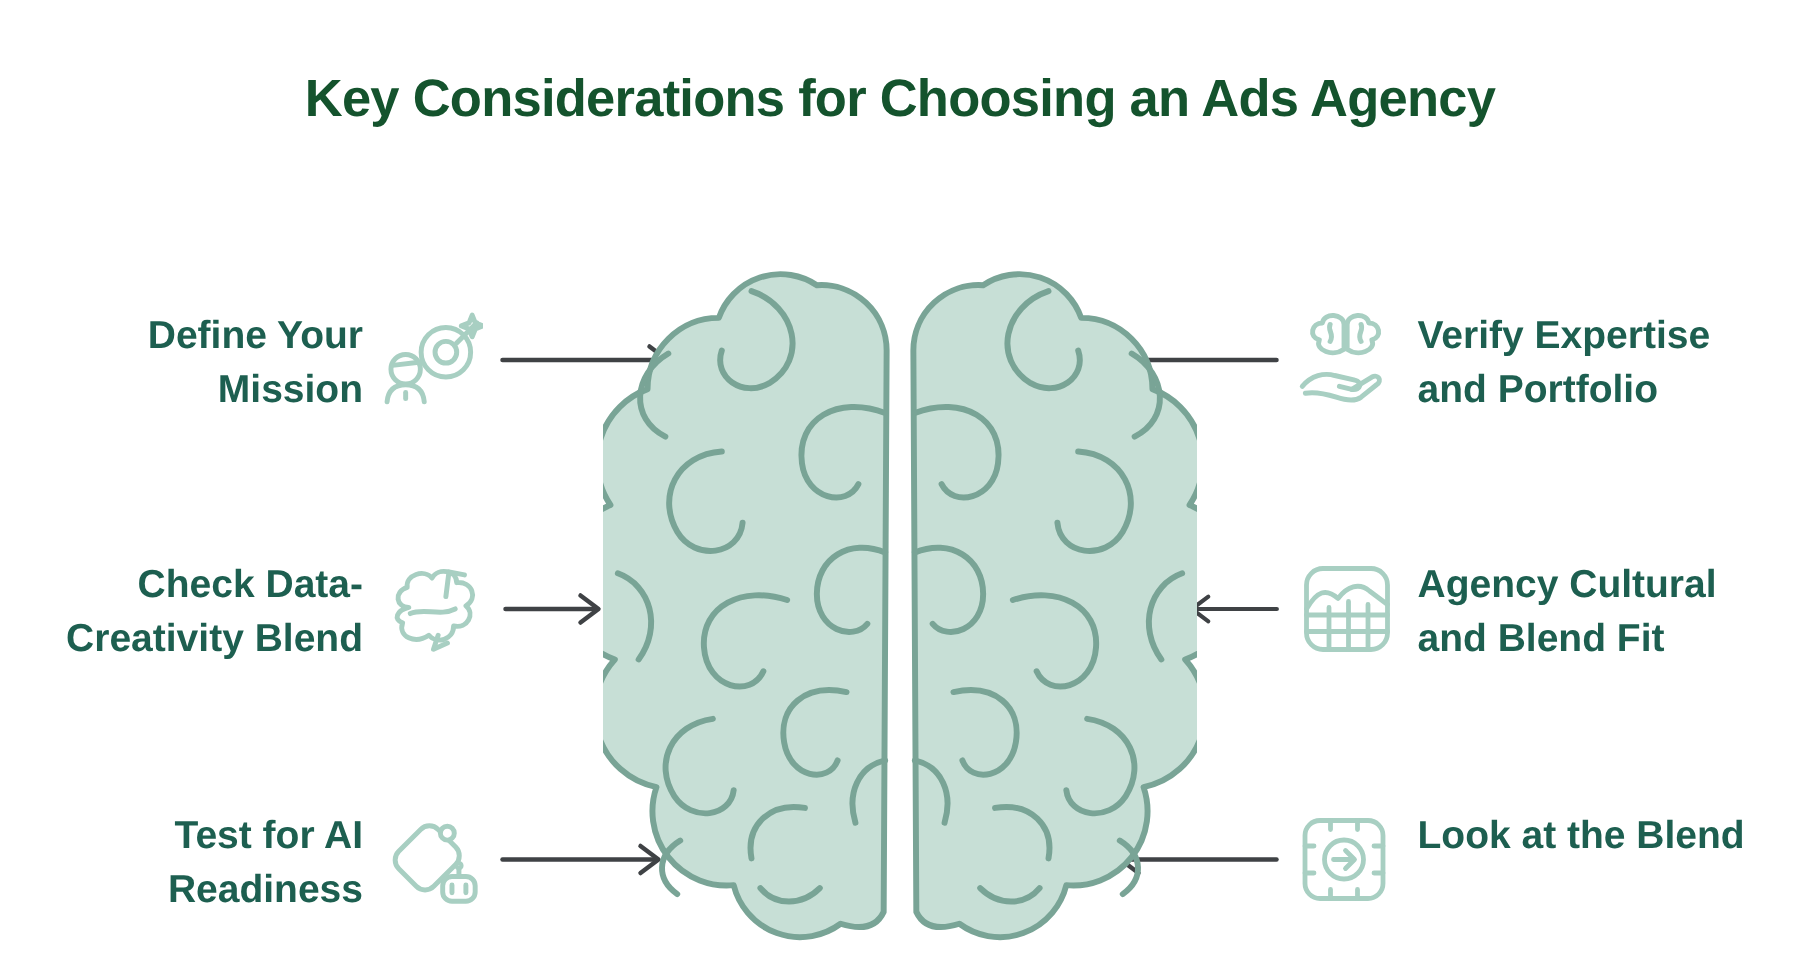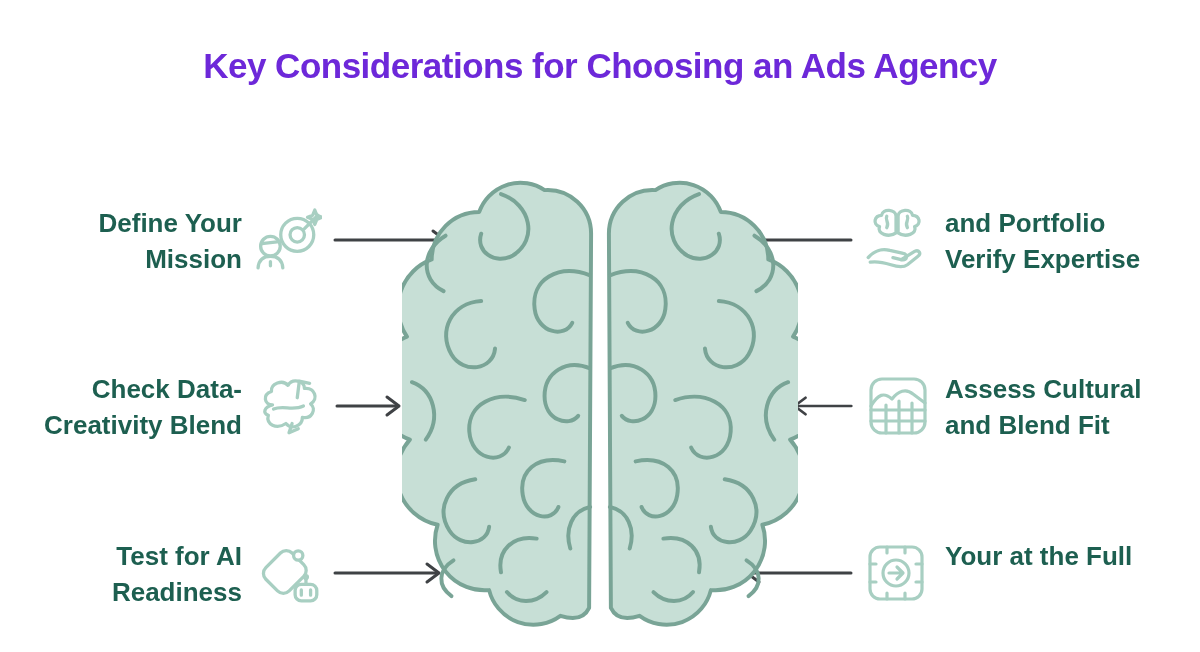--- a/index.html
+++ b/index.html
@@ -8,21 +8,21 @@
     background: #ffffff;
     font-family: "Liberation Sans", sans-serif;
     overflow: hidden;
   }
   .stage { position: relative; width: 1200px; height: 652px; background: #ffffff; }
 
   .title {
     position: absolute; top: 46px; left: 0; width: 1200px;
     text-align: center;
     font-size: 35px; font-weight: bold; letter-spacing: -0.5px;
-    color: #6d28d9;
+    color: #14532d;
   }
 
   .label {
     position: absolute;
     font-size: 26px; font-weight: bold; line-height: 36px;
     color: #1d5f50;
     white-space: nowrap;
   }
   .label.left  { text-align: right; width: 250px; }
   .label.right { text-align: left;  width: 250px; }
@@ -117,40 +117,40 @@
     <svg width="66" height="66" viewBox="0 0 64 64" fill="none" stroke="#a8cfc2" stroke-width="3.2" stroke-linecap="round" stroke-linejoin="round">
       <path d="M33 10 C33 3 20 2 19 9 C12 9 10 18 17 20 C14 27 26 31 33 26 Z"></path>
       <path d="M35 10 C35 3 48 2 49 9 C56 9 58 18 51 20 C54 27 42 31 35 26 Z"></path>
       <path d="M24 10 C22 14 27 16 24 21"></path>
       <path d="M44 10 C46 14 41 16 44 21"></path>
       <path d="M6 50 C12 43 20 41 27 43 L40 46 C45 47 44 53 38 52 L30 50"></path>
       <path d="M38 52 L51 44 C55 42 58 46 54 49 L44 57 C40 60 34 59 28 57 C20 54.5 14 53.5 8 54.5"></path>
     </svg>
   </div>
   <div class="label right" style="left:945px; top:205px;">
+    <div>Verify Expertise</div>
     <div>and Portfolio</div>
-    <div>Verify Expertise</div>
   </div>
 
   <div class="arrow flip" style="left:790px; top:393px;">
     <svg width="64" height="26" viewBox="0 0 70 26" fill="none" stroke="#3f4245" stroke-width="3" stroke-linecap="round" stroke-linejoin="round">
       <line x1="3" y1="13" x2="64" y2="13"></line>
         <polyline points="53,4 65,13 53,22"></polyline>
     </svg>
   </div>
   <div class="icon" style="left:866px; top:374px;">
     <svg width="64" height="64" viewBox="0 0 64 64" fill="none" stroke="#a8cfc2" stroke-width="3.2" stroke-linecap="round" stroke-linejoin="round">
       <rect x="5" y="5" width="54" height="54" rx="11"></rect>
       <path d="M20 31 V59 M33 27 V59 M46 29 V59"></path>
       <path d="M5 36 H59 M5 47 H59"></path>
       <path d="M5 32 C12 20 18 18 26 25 C32 17 40 14 47 20 C51 23 55 26 59 29"></path>
     </svg>
   </div>
   <div class="label right" style="left:945px; top:371px;">
-    <div>Assess Cultural</div>
+    <div>Agency Cultural</div>
     <div>and Blend Fit</div>
   </div>
 
   <div class="arrow flip" style="left:742px; top:560px;">
     <svg width="112" height="26" viewBox="0 0 112 26" fill="none" stroke="#3f4245" stroke-width="3" stroke-linecap="round" stroke-linejoin="round">
       <line x1="3" y1="13" x2="106" y2="13"></line>
         <polyline points="95,4 107,13 95,22"></polyline>
     </svg>
   </div>
   <div class="icon" style="left:864px; top:541px;">
@@ -158,21 +158,21 @@
       <rect x="6" y="6" width="52" height="52" rx="10"></rect>
       <circle cx="32" cy="32" r="13"></circle>
       <path d="M25 32 H38 M33 26 L39 32 L33 38"></path>
       <path d="M23 6 V12 M41 6 V12"></path>
       <path d="M23 52 V58 M41 52 V58"></path>
       <path d="M6 23 H12 M6 41 H12"></path>
       <path d="M52 23 H58 M52 41 H58"></path>
     </svg>
   </div>
   <div class="label right" style="left:945px; top:538px;">
-    <div>Your at the Full</div>
+    <div>Look at the Blend</div>
   </div>
 
   <div class="brain-wrap">
     <svg width="396" height="452" viewBox="0 0 400 456" fill="none">
       <defs>
         <g id="hemi">
           <path fill="#c7dfd6" stroke="#79a496" stroke-width="4" stroke-linejoin="round" d="M 1 54
                A 44 44 0 0 1 48 10
                A 44 44 0 0 1 114 32
                A 48 48 0 0 1 162 80

